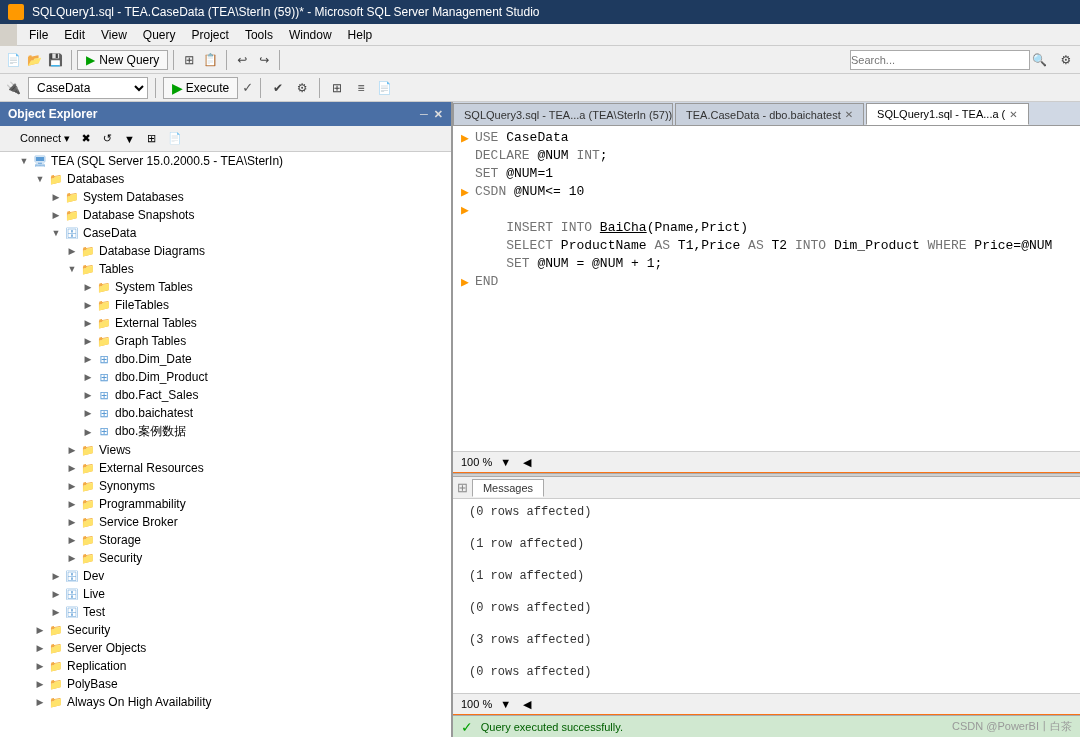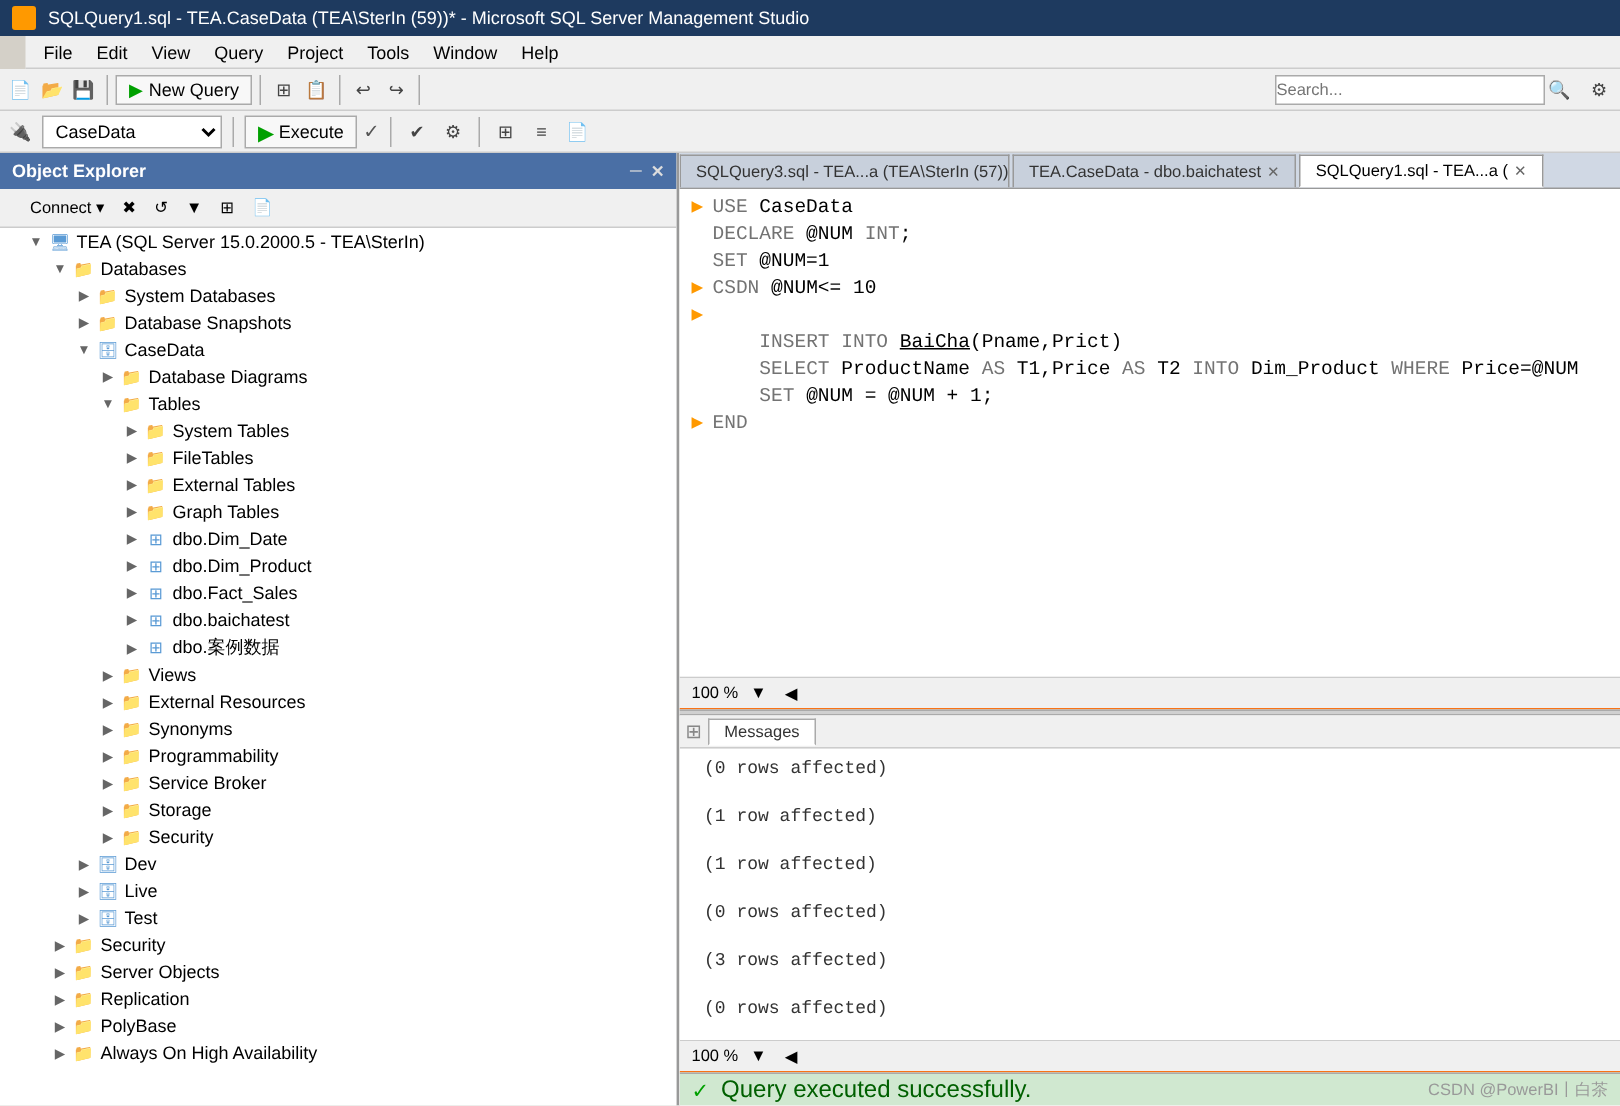--- a/index.html
+++ b/index.html
@@ -277,21 +277,21 @@
     .status-bar {
       background: #d0e8d0;
       border-top: 1px solid #aaa;
       display: flex;
       align-items: center;
       height: 22px;
       padding: 0 8px;
       gap: 8px;
     }
     .status-icon { color: #00a000; font-size: 14px; }
-    .status-text { font-size: 16px; color: #006000; }
+    .status-text { font-size: 11px; color: #006000; }
     .status-right { margin-left: auto; font-size: 11px; color: #666; }
 
     
     ::-webkit-scrollbar { width: 12px; height: 12px; }
     ::-webkit-scrollbar-track { background: #f0f0f0; }
     ::-webkit-scrollbar-thumb { background: #c0c0c0; border: 2px solid #f0f0f0; }
 
     .toolbar-icon-group { display: flex; align-items: center; gap: 1px; }
     .ti { width: 20px; height: 20px; display: flex; align-items: center; justify-content: center; font-size: 12px; cursor: pointer; border: 1px solid transparent; color: #444; }
   </style>

